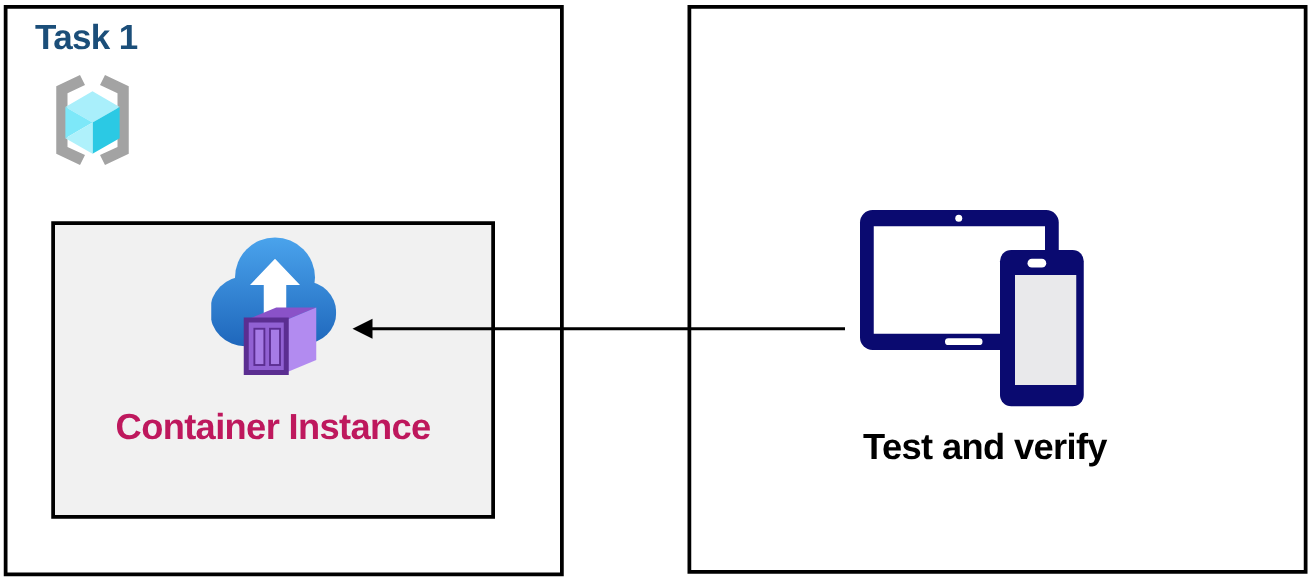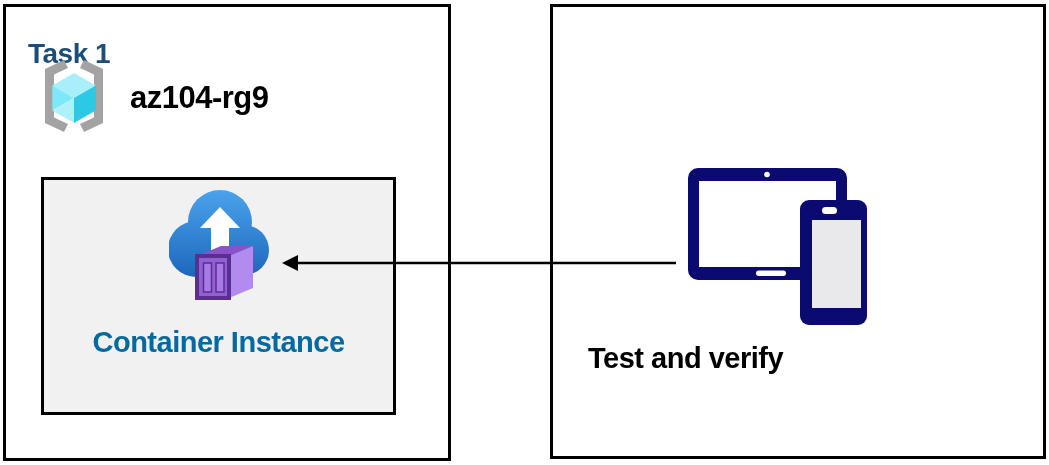--- a/index.html
+++ b/index.html
@@ -24,21 +24,20 @@
     border:3px solid var(--border-black);
   }
   .task1-box{left:3px;top:4px;width:448px;height:457px;}
   .task2-box{left:550px;top:4px;width:496px;height:455px;}
   .task-title{
     position:absolute;
     font-size:28px;font-weight:700;
     letter-spacing:-0.5px;
     color:var(--title-blue);
     white-space:nowrap;
-    margin-top:24px;
   }
   .task1-title{left:28px;top:14px;}
   .task2-title{left:578px;top:14px;}
   .rg-row{
     position:absolute;left:32px;top:58px;
     display:flex;align-items:center;gap:14px;
   }
   .rg-name{
     font-size:31px;font-weight:700;color:#000000;
     letter-spacing:-0.5px;white-space:nowrap;
@@ -49,27 +48,27 @@
     background:var(--inner-box-bg);
     border:3px solid var(--border-black);
   }
   .ci-icon{
     position:absolute;left:50%;top:8px;
     transform:translateX(-50%);
   }
   .ci-label{
     position:absolute;left:0;right:0;top:146px;
     text-align:center;
-    font-size:29px;font-weight:700;color:#0369a1;
+    font-size:29px;font-weight:700;color:#be185d;
     letter-spacing:-0.5px;white-space:nowrap;
   }
   .devices-icon{position:absolute;left:680px;top:160px;}
   .test-label{
     position:absolute;left:588px;top:342px;width:400px;
-    text-align:left;
+    text-align:center;
     font-size:29px;font-weight:700;color:#000000;
     letter-spacing:-0.5px;white-space:nowrap;
   }
   .connector{position:absolute;left:280px;top:250px;}
 </style>
 </head>
 <body>
 
 <div class="canvas">
 
@@ -80,21 +79,20 @@
     <span>
       <svg width="84" height="76" viewBox="0 0 84 76" aria-hidden="true">
         <path d="M32,2 L13,11 L13,65 L32,74 L36,66 L22,59.5 L22,16.5 L36,10 Z" fill="var(--bracket-gray)"></path>
         <path d="M52,2 L71,11 L71,65 L52,74 L48,66 L62,59.5 L62,16.5 L48,10 Z" fill="var(--bracket-gray)"></path>
         <polygon points="20.3,27.5 42,15 63.7,27.5 42,40" fill="#A9EFFB"></polygon>
         <polygon points="63.7,27.5 63.7,52.5 42,65 42,40" fill="#2BC9E4"></polygon>
         <polygon points="20.3,27.5 42,40 20.3,52.5" fill="#7DE8F9"></polygon>
         <polygon points="20.3,52.5 42,40 42,65" fill="#AFF1FB"></polygon>
       </svg>
     </span>
-    <span class="rg-name">az104-rg9</span>
   </div>
 
   <div class="inner-box">
     <span class="ci-icon">
       <svg width="100" height="112" viewBox="0 0 100 112" aria-hidden="true">
         <defs>
           <linearGradient id="cloudGrad" gradientUnits="userSpaceOnUse" x1="50" y1="2" x2="50" y2="90">
             <stop offset="0" stop-color="#4AA3EC"></stop>
             <stop offset="1" stop-color="#1E66BB"></stop>
           </linearGradient>

